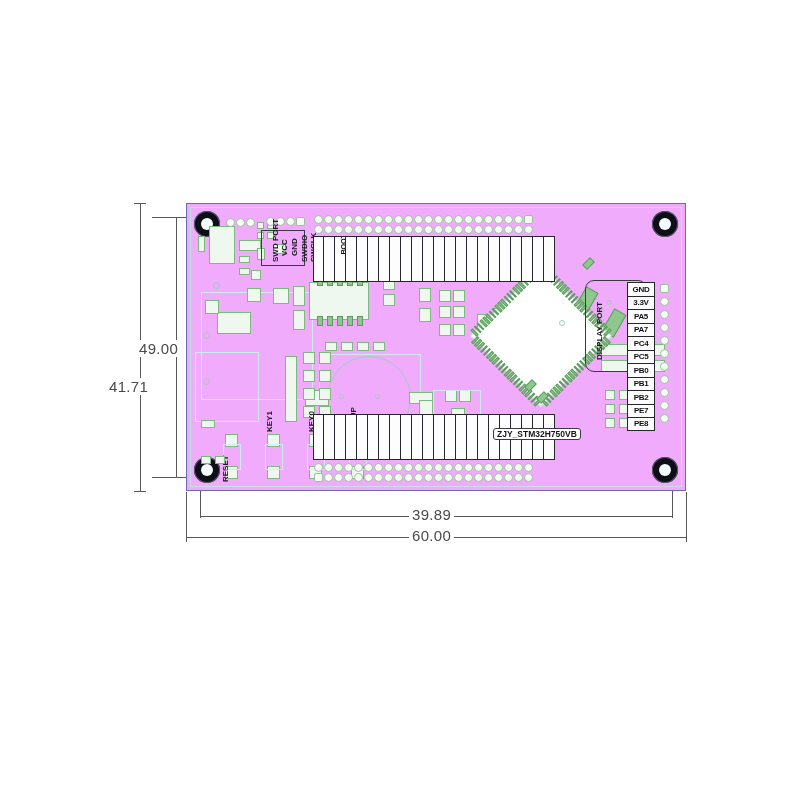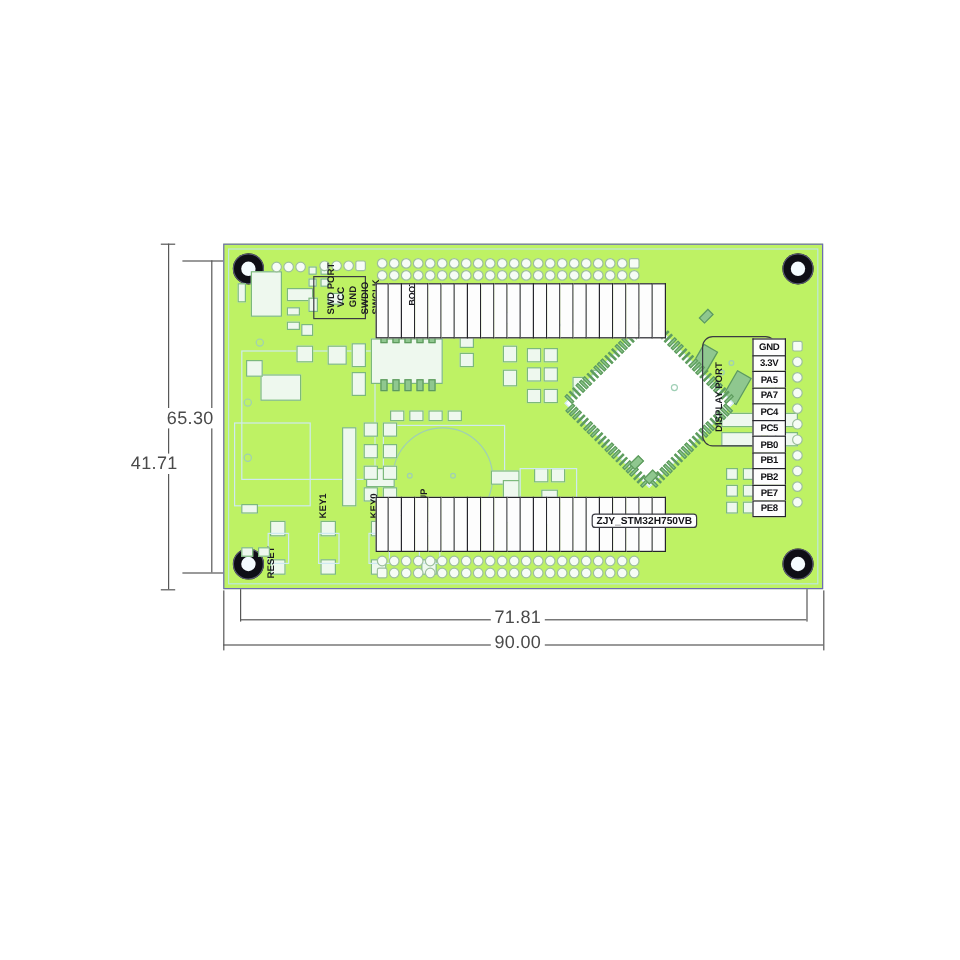--- a/index.html
+++ b/index.html
@@ -9,21 +9,21 @@
 
   
   .dim-line{position:absolute;background:#585858;}
   .dim-h{height:1px;}
   .dim-v{width:1px;}
   .dim-text{position:absolute;color:#4a4a4a;font-size:15px;letter-spacing:.3px;
             font-family:"Liberation Sans",sans-serif;background:#fff;padding:0 3px;white-space:nowrap;}
 
   
   #board{position:absolute;left:186px;top:203px;width:500px;height:288px;
-         background:#bef264;border:1.5px solid #6d6ab5;box-sizing:border-box;}
+         background:#f0abfc;border:1.5px solid #6d6ab5;box-sizing:border-box;}
   #board-inner{position:absolute;left:3px;top:3px;right:3px;bottom:3px;
          border:1px solid #bfe6de;box-sizing:border-box;}
 
   .hole{position:absolute;width:26px;height:26px;border-radius:50%;
         background:#0e0e16;box-shadow:inset 0 0 0 1px #5a5a72;}
   .hole::after{content:"";position:absolute;left:7px;top:7px;width:12px;height:12px;
         border-radius:50%;background:#f4fbff;}
 
   
   .pad{position:absolute;background:#eef8ee;border:1px solid #7cb97c;box-sizing:border-box;}
@@ -78,31 +78,31 @@
 <div id="stage">
 
   <div class="dim-line dim-v" style="left:140px;top:203px;height:288px;"></div>
   <div class="dim-line dim-h" style="left:134px;top:203px;width:12px;"></div>
   <div class="dim-line dim-h" style="left:134px;top:491px;width:12px;"></div>
   <div class="dim-text" style="left:106px;top:378px;">41.71</div>
 
   <div class="dim-line dim-v" style="left:176px;top:217px;height:260px;"></div>
   <div class="dim-line dim-h" style="left:152px;top:217px;width:50px;"></div>
   <div class="dim-line dim-h" style="left:152px;top:477px;width:50px;"></div>
-  <div class="dim-text" style="left:136px;top:340px;">65.30</div>
+  <div class="dim-text" style="left:136px;top:340px;">49.00</div>
 
   <div class="dim-line dim-h" style="left:200px;top:516px;width:472px;"></div>
   <div class="dim-line dim-v" style="left:200px;top:478px;height:40px;"></div>
   <div class="dim-line dim-v" style="left:672px;top:478px;height:40px;"></div>
-  <div class="dim-text" style="left:409px;top:506px;">71.81</div>
+  <div class="dim-text" style="left:409px;top:506px;">39.89</div>
 
   <div class="dim-line dim-h" style="left:186px;top:537px;width:500px;"></div>
   <div class="dim-line dim-v" style="left:186px;top:492px;height:50px;"></div>
   <div class="dim-line dim-v" style="left:686px;top:492px;height:50px;"></div>
-  <div class="dim-text" style="left:409px;top:527px;">90.00</div>
+  <div class="dim-text" style="left:409px;top:527px;">60.00</div>
 
   <div id="board">
     <div id="board-inner"></div>
 
     <div class="hole" style="left:7px;top:7px;"></div>
     <div class="hole" style="right:7px;top:7px;"></div>
     <div class="hole" style="left:7px;bottom:7px;"></div>
     <div class="hole" style="right:7px;bottom:7px;"></div>
 
     <div class="trace" style="left:14px;top:88px;width:112px;height:108px;"></div>

